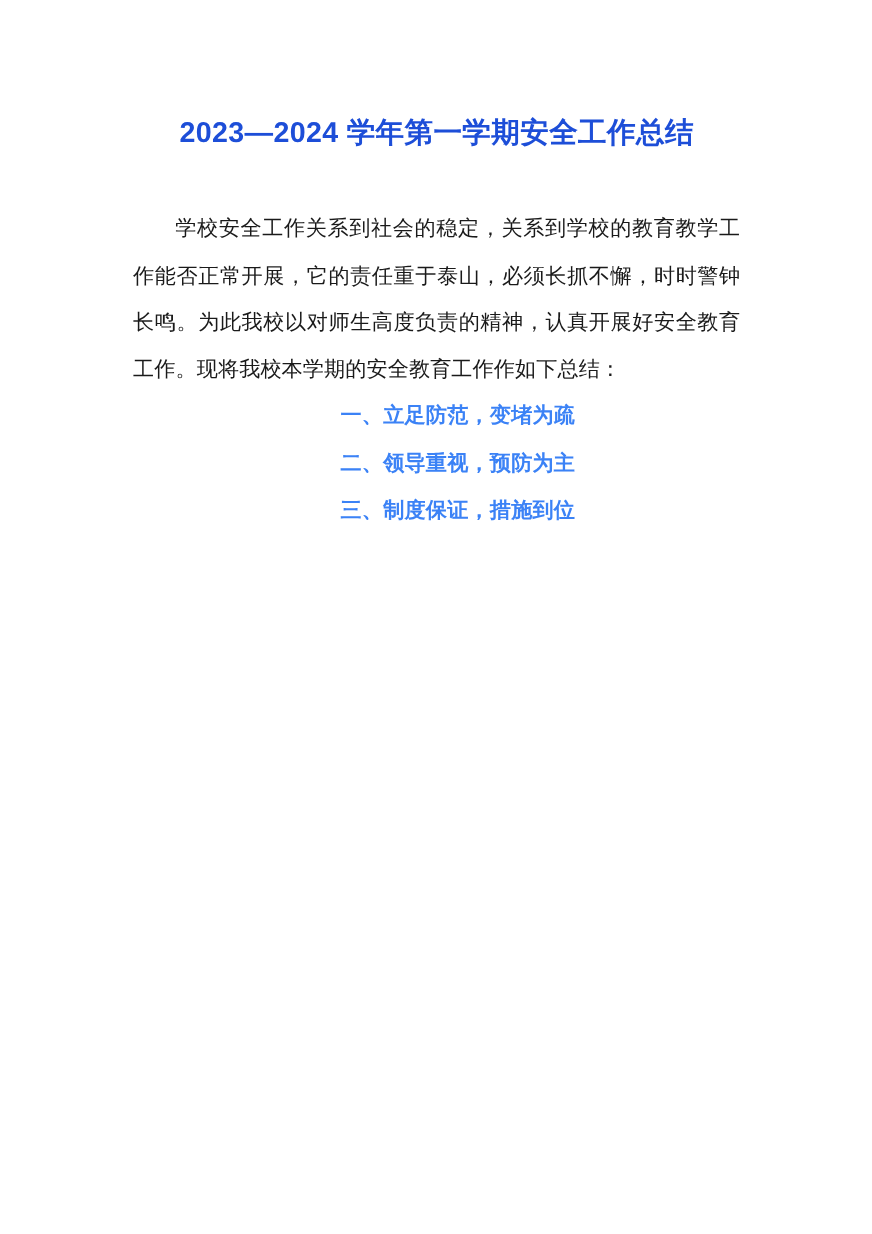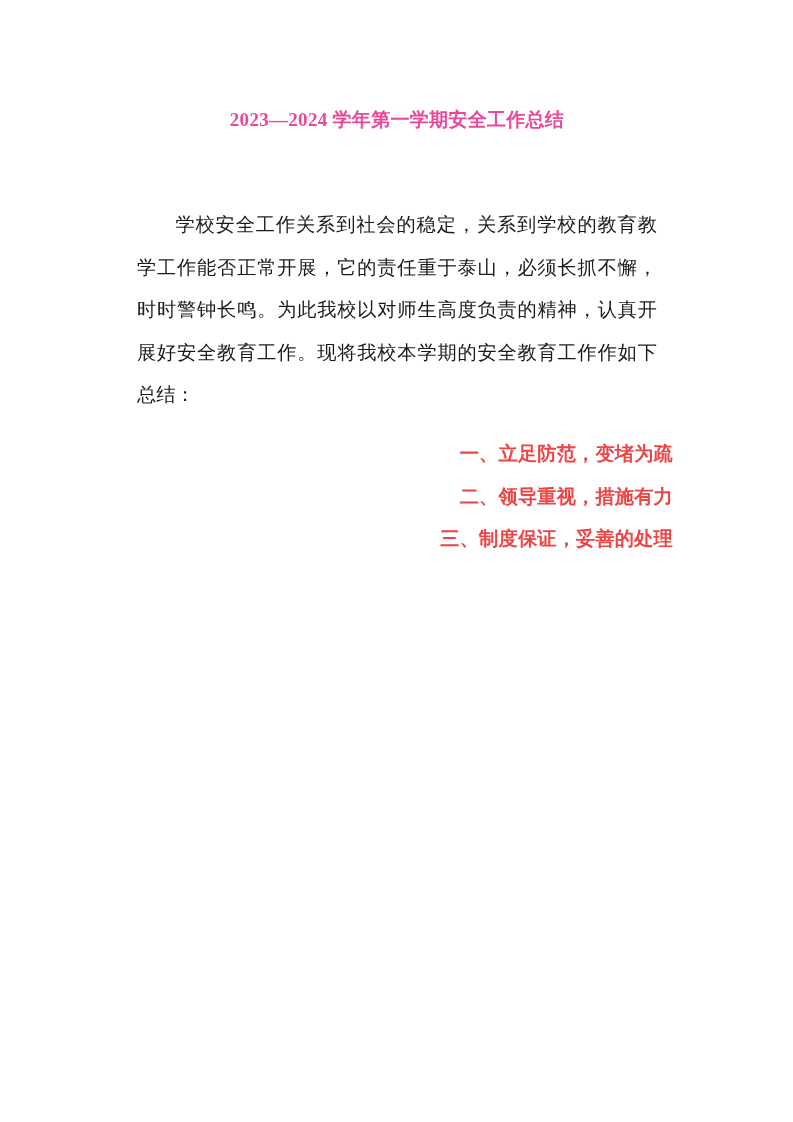--- a/index.html
+++ b/index.html
@@ -18,69 +18,68 @@
     overflow: hidden;
     box-sizing: border-box;
   }
   #doc-body {
     position: absolute;
     left: 121px;
     top: 95px;
     width: 552px;
   }
   .doc-title {
-    font-size: 19px;
+    font-size: 26px;
     font-weight: bold;
-    color: #ec4899;
+    color: #1d4ed8;
     text-align: center;
     letter-spacing: 0.3px;
     line-height: 42px;
     margin: 0 0 0 0;
     padding-top: 4px;
     white-space: nowrap;
-    font-family: Liberation Serif, serif;
   }
   .title-spacer {
     height: 47px;
   }
   .para {
     font-size: 19.2px;
     color: #1a1a1a;
     line-height: 42.6px;
     text-align: justify;
     text-justify: inter-ideograph;
     text-indent: 2em;
-    margin: 16px;
+    margin: 0;
     font-weight: 400;
     letter-spacing: 0.1px;
   }
   .heading {
     font-size: 19.2px;
-    color: #ef4444;
+    color: #3b82f6;
     font-weight: bold;
     line-height: 42.6px;
     text-indent: 2em;
     margin: 0;
-    text-align: right;
+    text-align: center;
     letter-spacing: 0.2px;
   }
 </style>
 </head>
 <body>
 
 <div id="page">
 
   <div id="doc-body">
 
     <h1 class="doc-title">2023—2024 学年第一学期安全工作总结</h1>
 
     <div class="title-spacer"></div>
 
     <div id="blocks-container">
         <p class="para">学校安全工作关系到社会的稳定，关系到学校的教育教学工作能否正常开展，它的责任重于泰山，必须长抓不懈，时时警钟长鸣。为此我校以对师生高度负责的精神，认真开展好安全教育工作。现将我校本学期的安全教育工作作如下总结：</p>
         <p class="heading">一、立足防范，变堵为疏</p>
-        <p class="heading">二、领导重视，措施有力</p>
-        <p class="heading">三、制度保证，妥善的处理</p>
+        <p class="heading">二、领导重视，预防为主</p>
+        <p class="heading">三、制度保证，措施到位</p>
       </div>
 
   </div>
 
 </div>
 
 </body></html>

